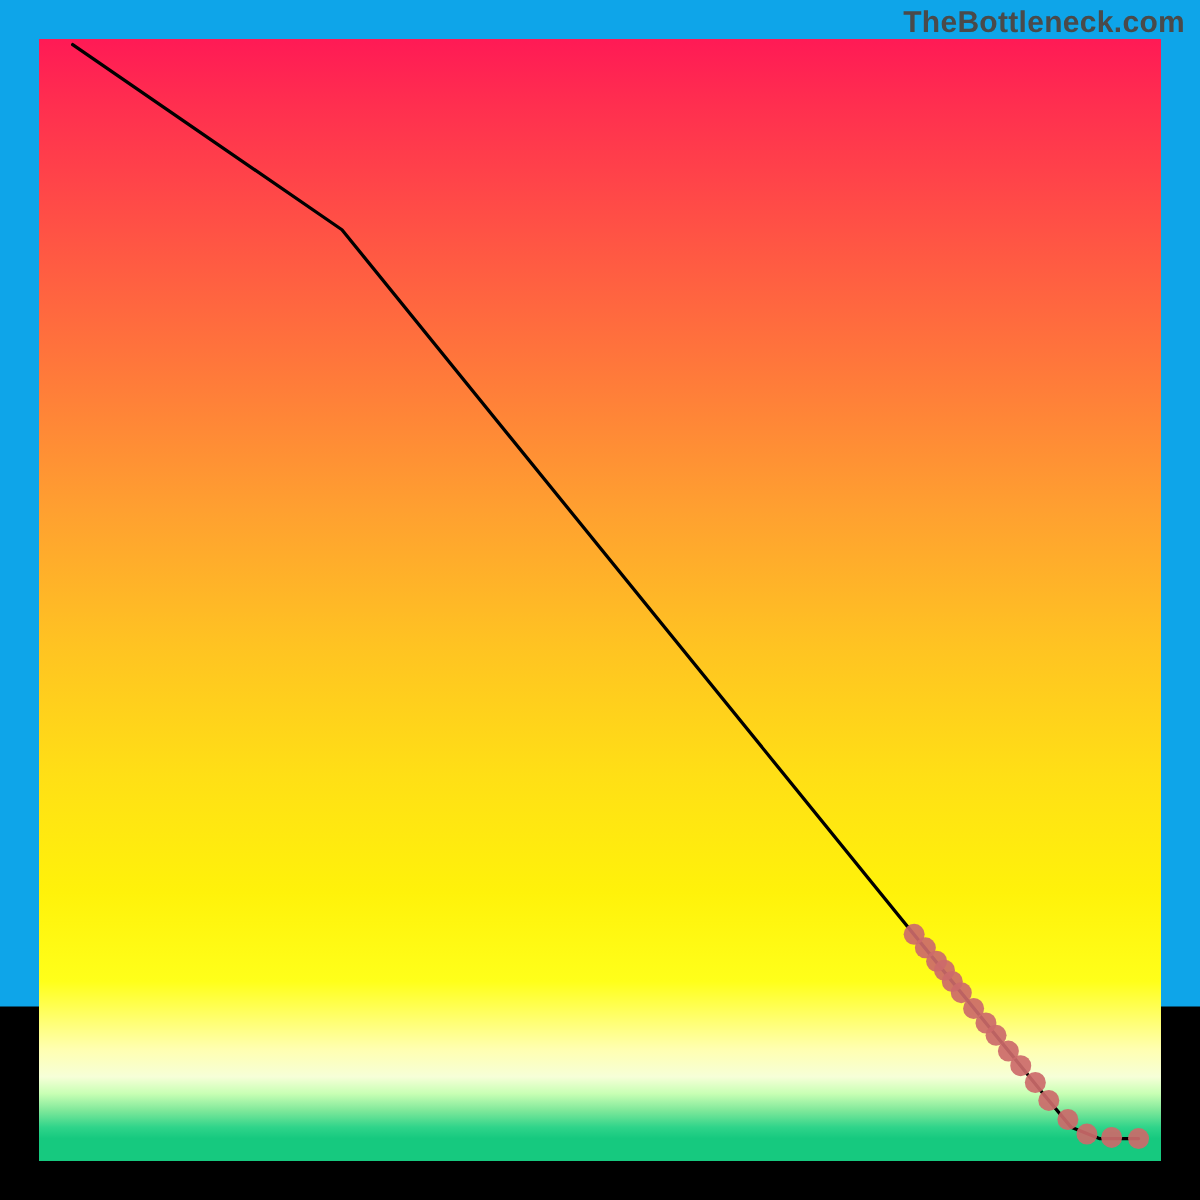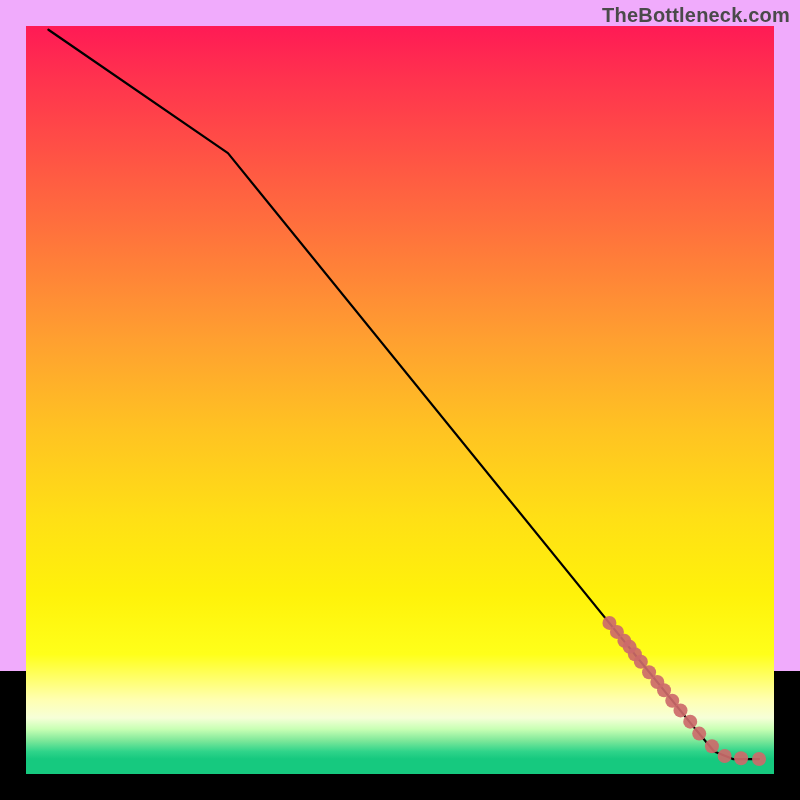--- a/index.html
+++ b/index.html
@@ -8,21 +8,21 @@
     width: 800px;
     height: 800px;
     overflow: hidden;
     background: #000;
     font-family: Arial, Helvetica, sans-serif;
   }
   .stage {
     position: relative;
     width: 800px;
     height: 671px;
-    background: #f0abfc;
+    background: #0ea5e9;
   }
   .plot {
     position: absolute;
     left: 26px;
     top: 26px;
     width: 748px;
     height: 748px;
     overflow: hidden;
   }
   

